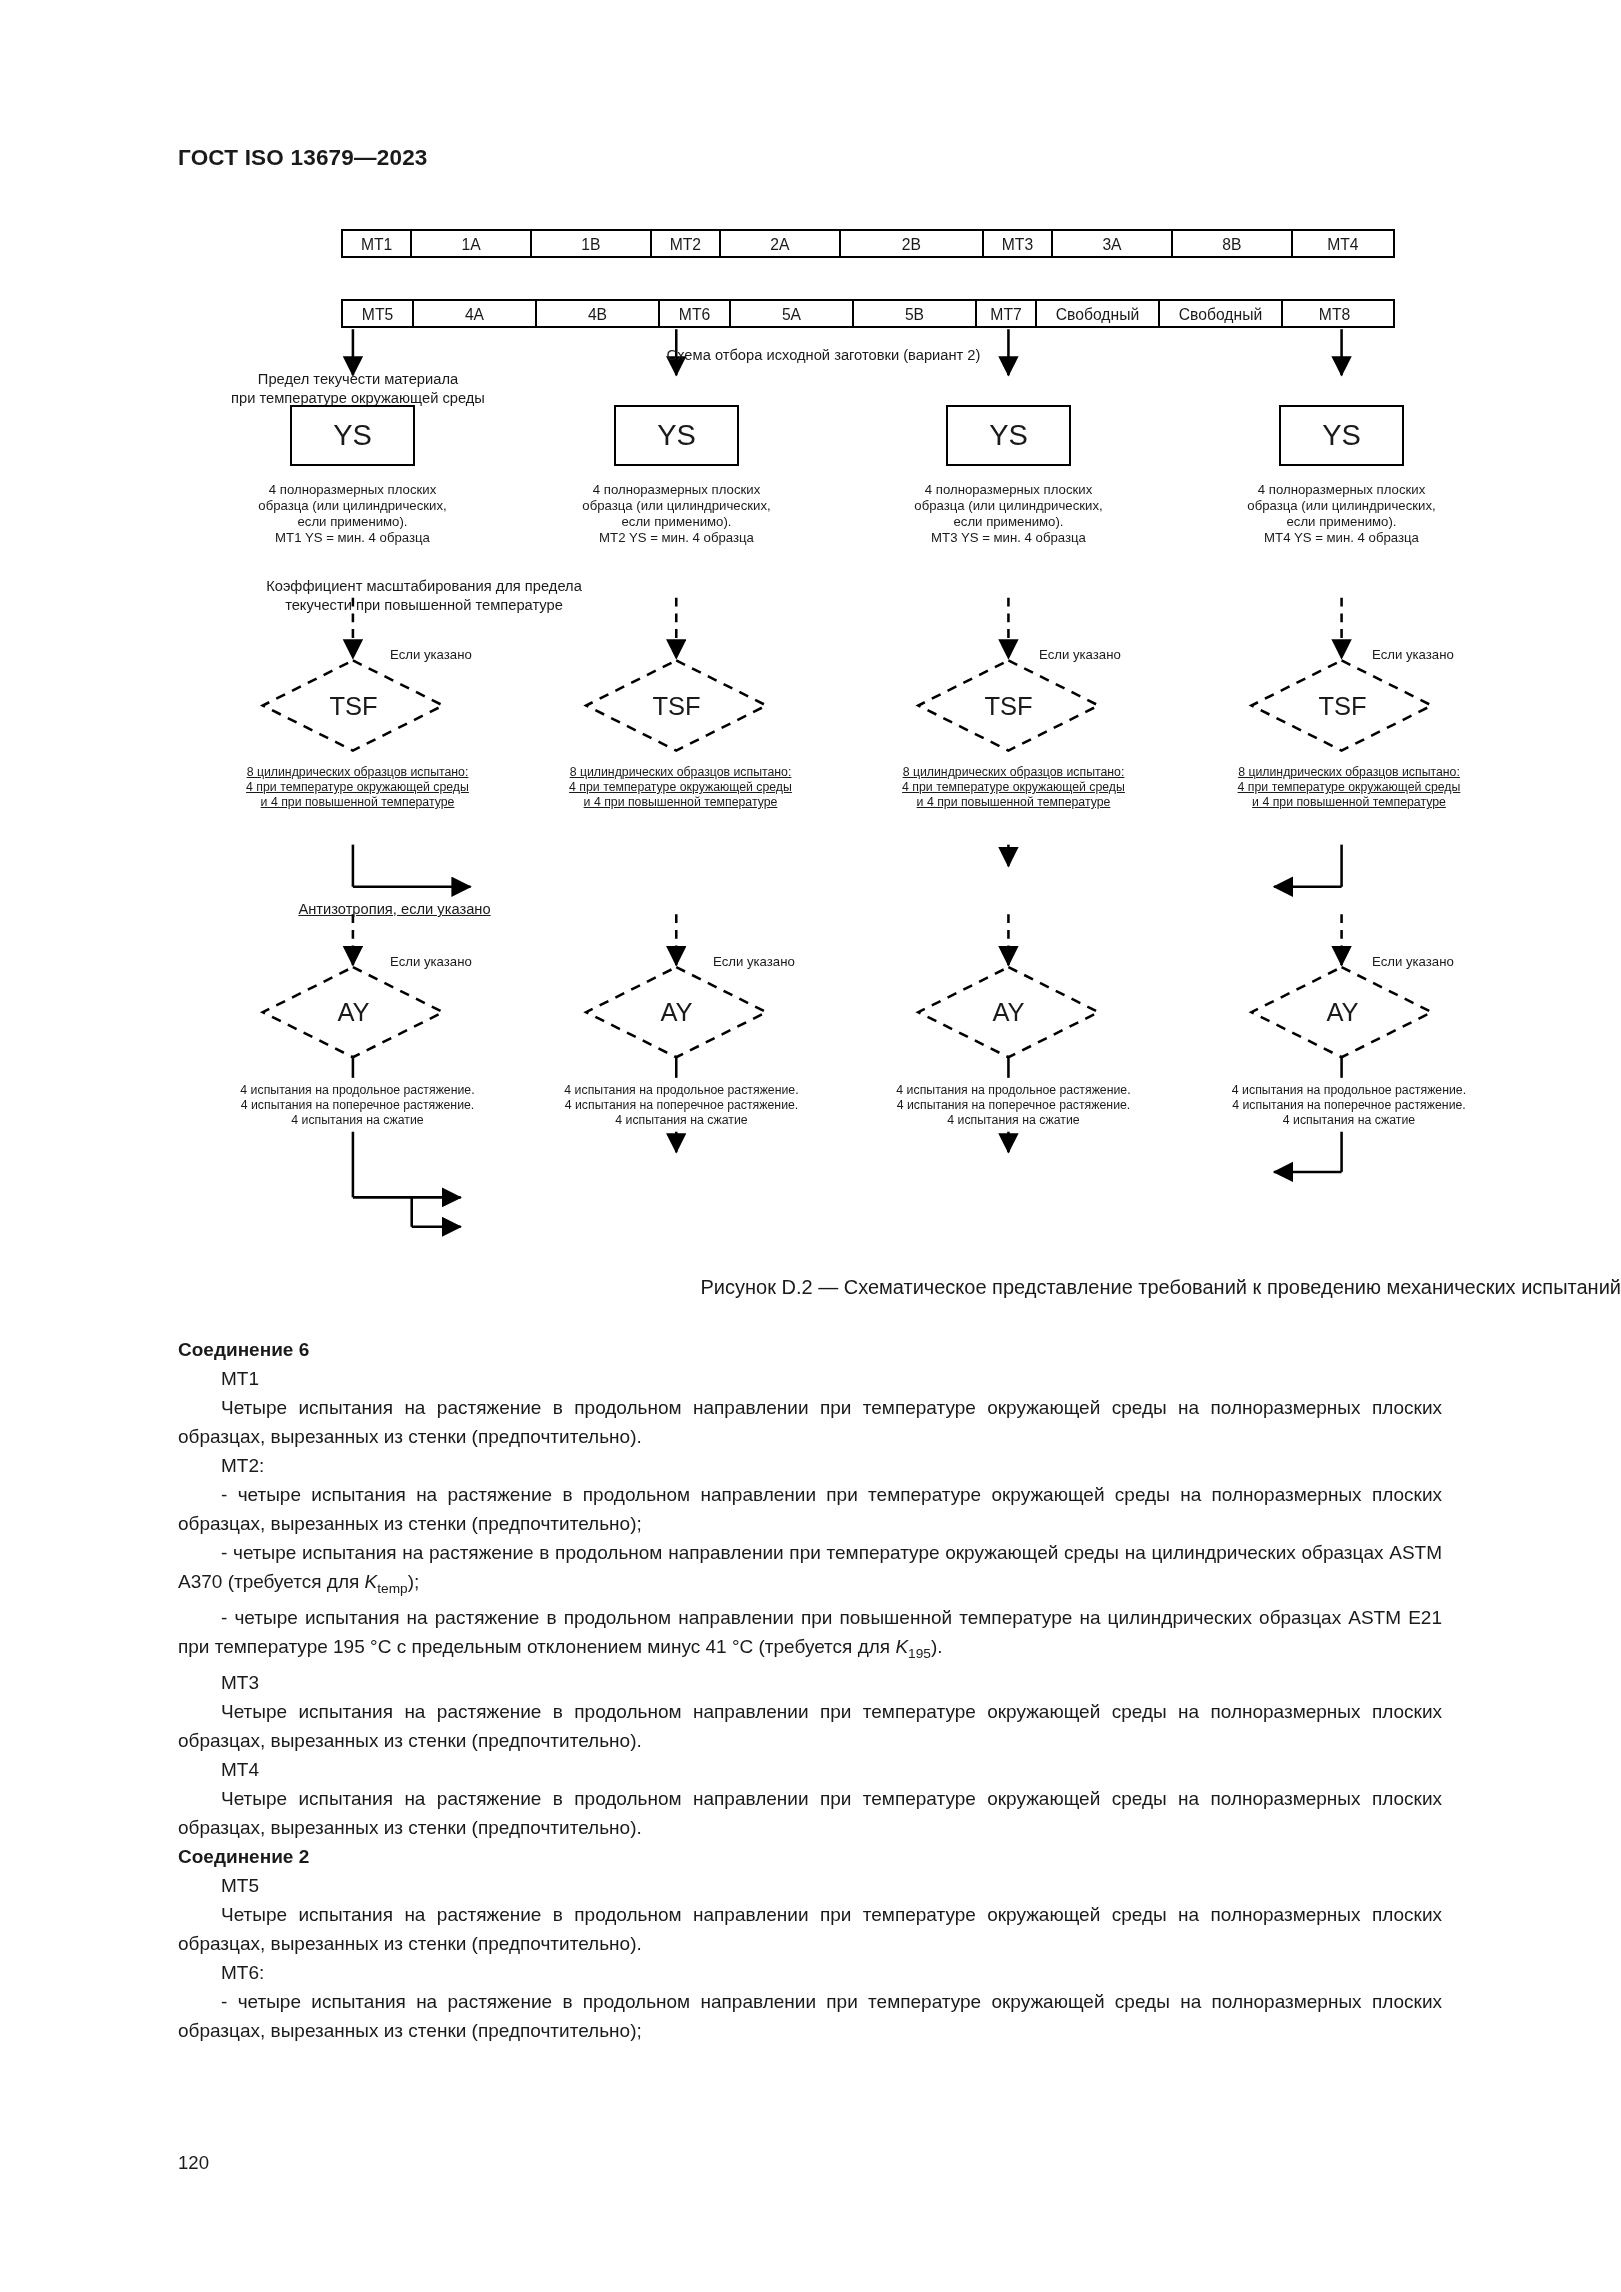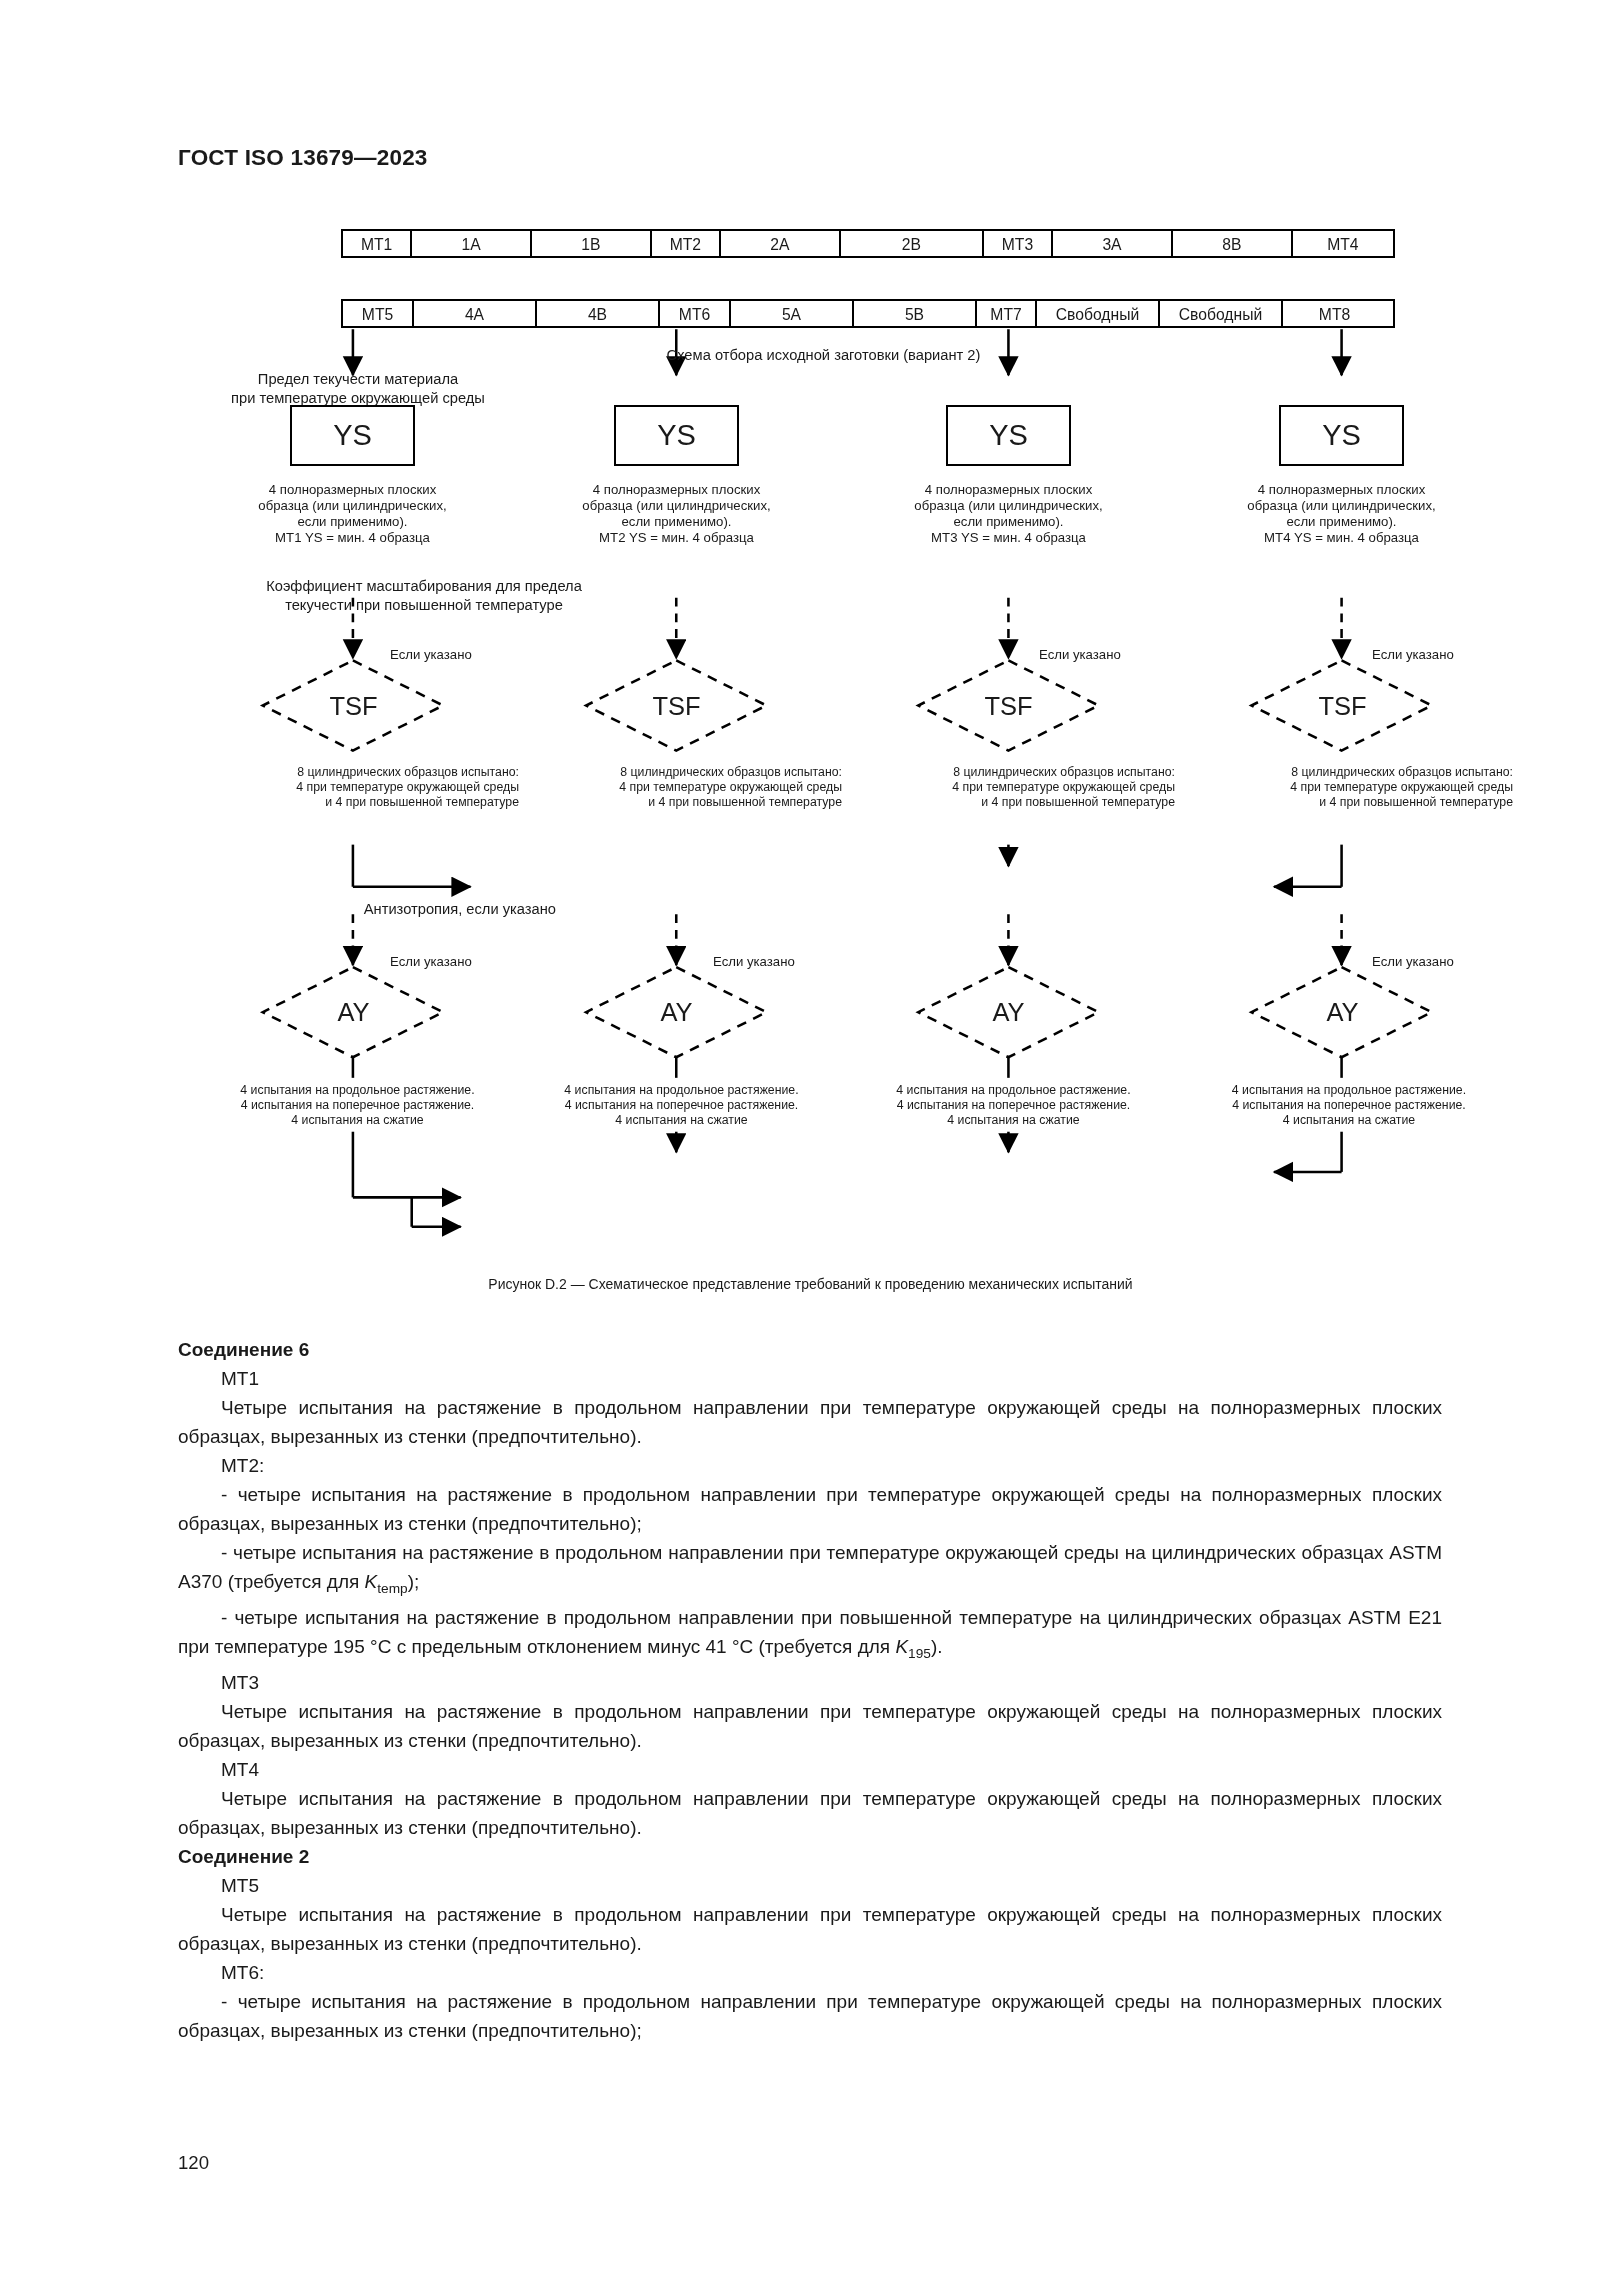--- a/index.html
+++ b/index.html
@@ -69,21 +69,21 @@
   #strip2 { left: 341px; top: 299px; width: 1054px; height: 29px; }
 
   
   .txt {
     position: absolute;
     font-size: 14.7px;
     line-height: 18.6px;
     white-space: pre-line;
   }
   .txt.c { text-align: center; }
-  .txt.l { text-align: right; }
+  .txt.l { text-align: center; text-decoration: underline; }
   .small {
     font-size: 13.2px;
     line-height: 16px;
   }
   .tiny {
     font-size: 12.3px;
     line-height: 15px;
   }
 
   
@@ -115,22 +115,22 @@
     justify-content: center;
     font-size: 25.5px;
   }
 
   
   .fig-caption {
     position: absolute;
     left: 0;
     top: 1276px;
     width: 1621px;
-    text-align: center;
-    font-size: 14px;
+    text-align: right;
+    font-size: 20px;
   }
 
   
   .body-text {
     position: absolute;
     left: 178px;
     top: 1335px;
     width: 1264px;
     font-size: 19px;
     line-height: 29px;

